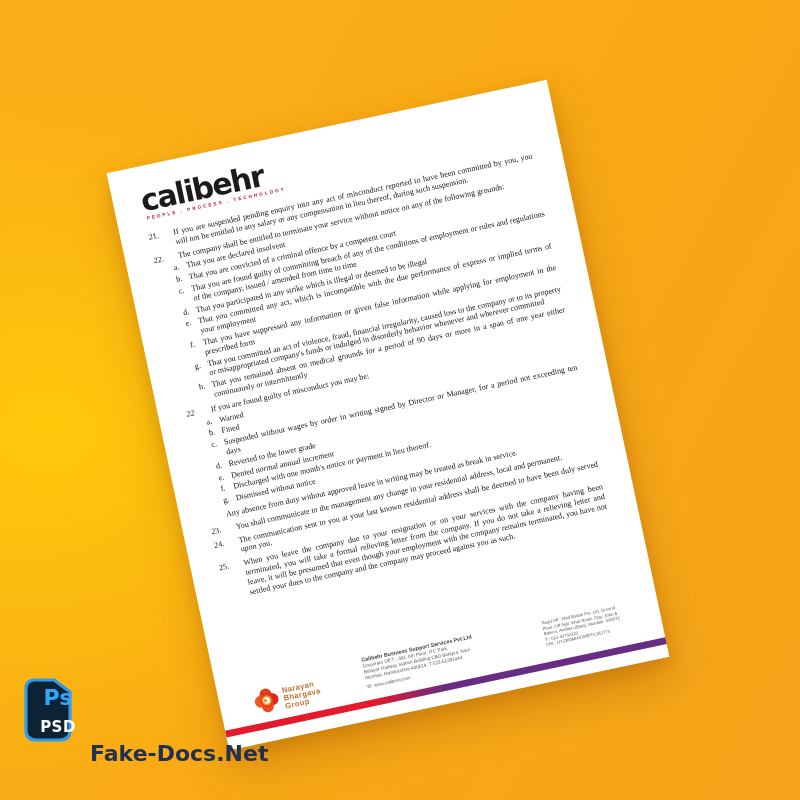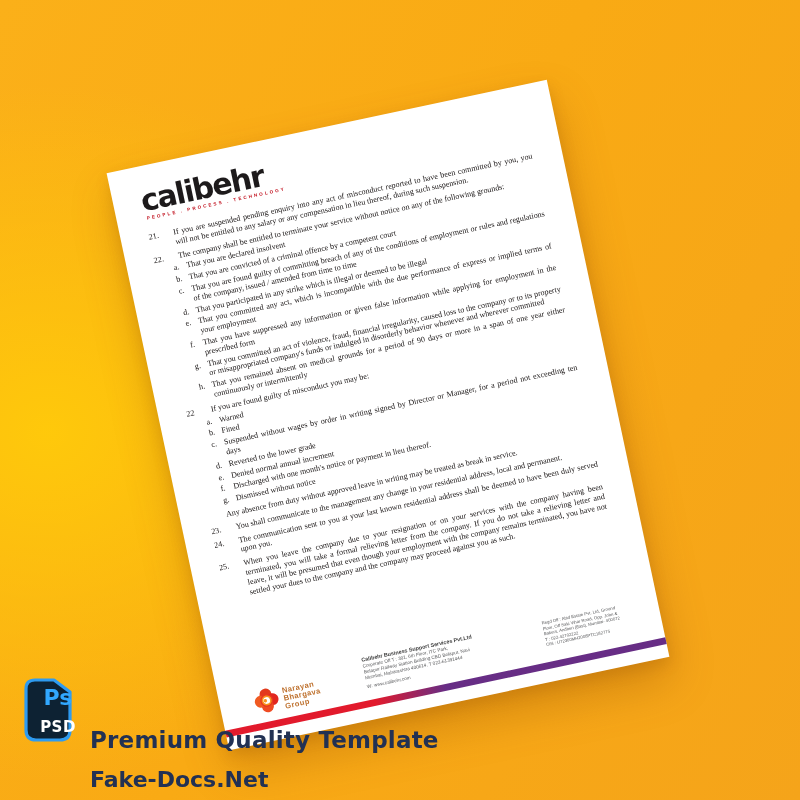--- a/index.html
+++ b/index.html
@@ -232,17 +232,16 @@
     <span>
       <svg width="48" height="64" viewBox="0 0 48 64">
         <path d="M11 2 H30 L46 14 V52 Q46 62 36 62 H12 Q2 62 2 52 V11 Q2 2 11 2 Z" fill="#0d2233" stroke="#2e9bf0" stroke-width="3.2" stroke-linejoin="round"></path>
       </svg>
     </span>
     <div class="badge-ps">Ps</div>
     <div class="badge-psd">PSD</div>
   </div>
 
   <div class="promo">
-    <div class="promo-title">Premium Quality Template</div>
     <div class="promo-site">Fake-Docs.Net</div>
   </div>
 
 </div>
 
 </body></html>

